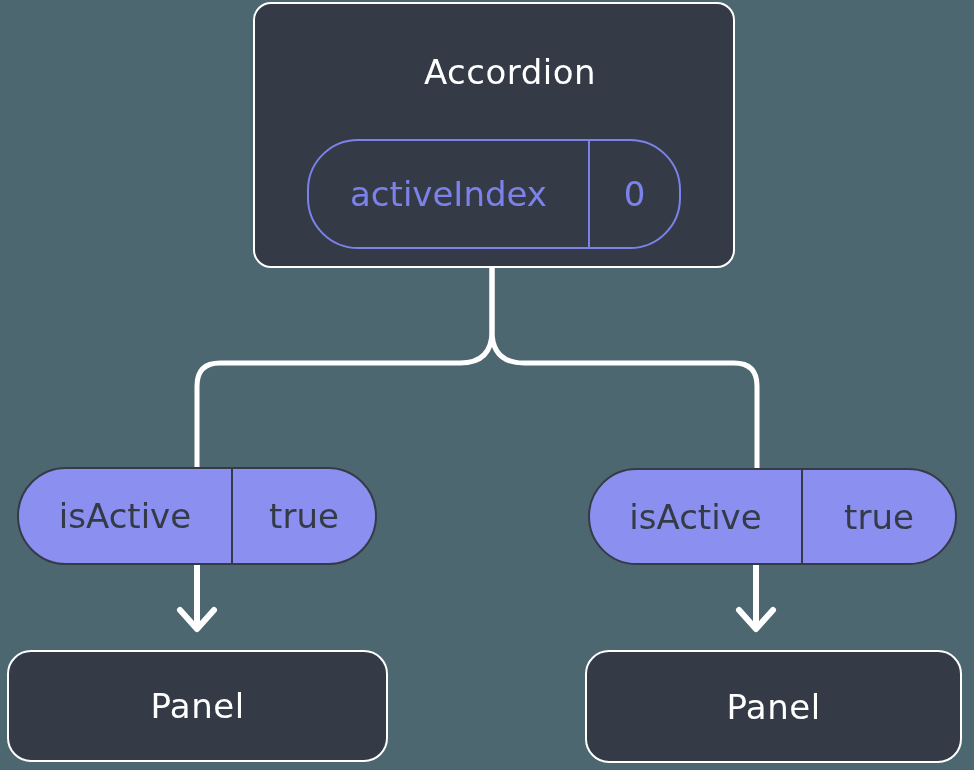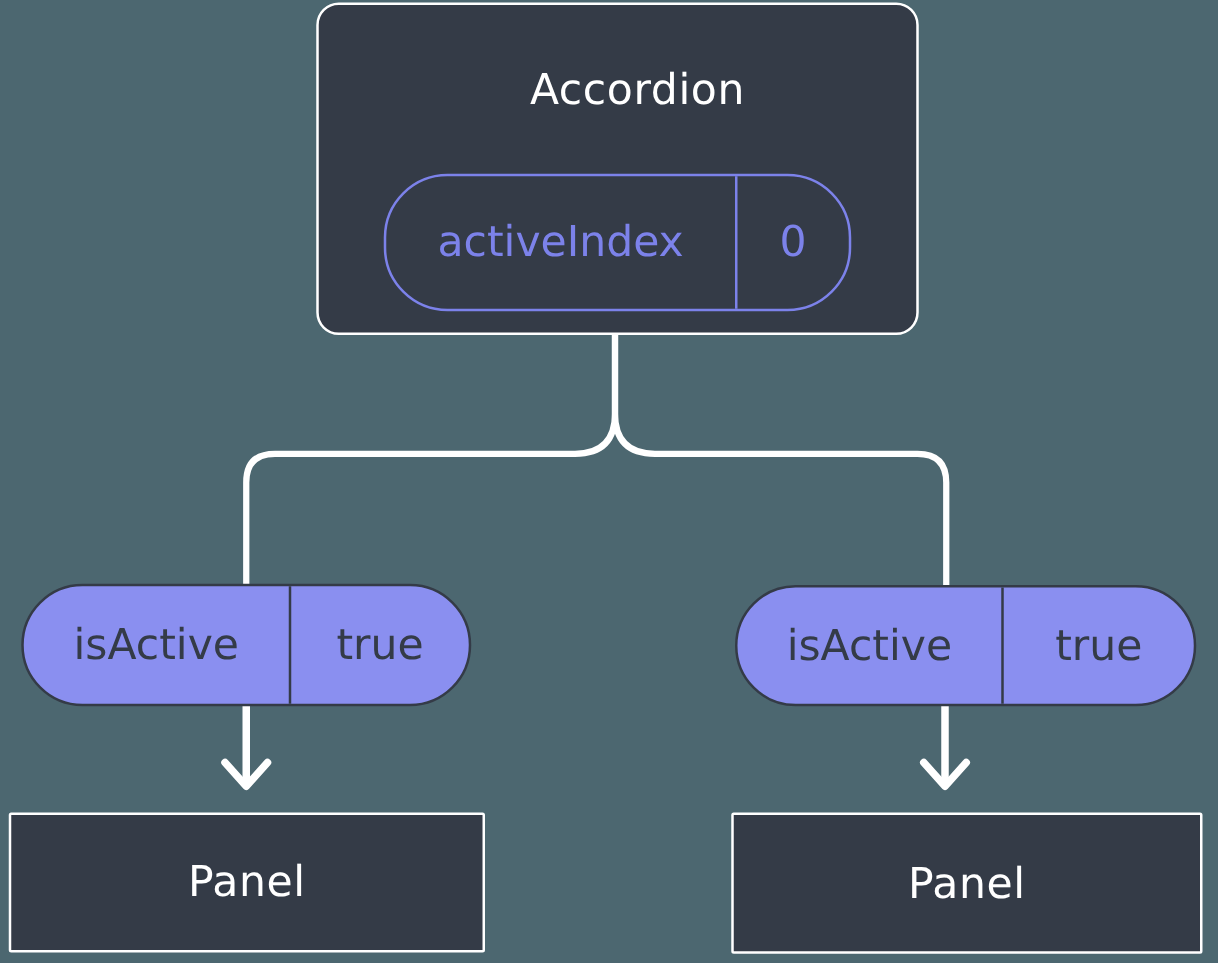--- a/index.html
+++ b/index.html
@@ -50,21 +50,21 @@
     color:var(--dark-text);
     justify-content:space-between;
   }
   .pill-filled .cell-value{flex:1;border-left:2px solid var(--dark-text);}
   .pill-left{left:17px;top:467px;width:360px;height:98px;}
   .pill-left .cell-name{width:212px;}
   .pill-right{left:588px;top:468px;width:369px;height:97px;}
   .pill-right .cell-name{width:211px;}
 
   .node-panel{
-    border-radius:2px;display:flex;align-items:center;justify-content:center;
+    border-radius:24px;display:flex;align-items:center;justify-content:center;
     color:var(--light-text);font-size:34px;letter-spacing:.5px;
   }
   .panel-left{left:7px;top:650px;width:381px;height:112px;}
   .panel-right{left:585px;top:650px;width:377px;height:113px;}
 </style>
 </head>
 <body>
 
 <div class="canvas">
 

